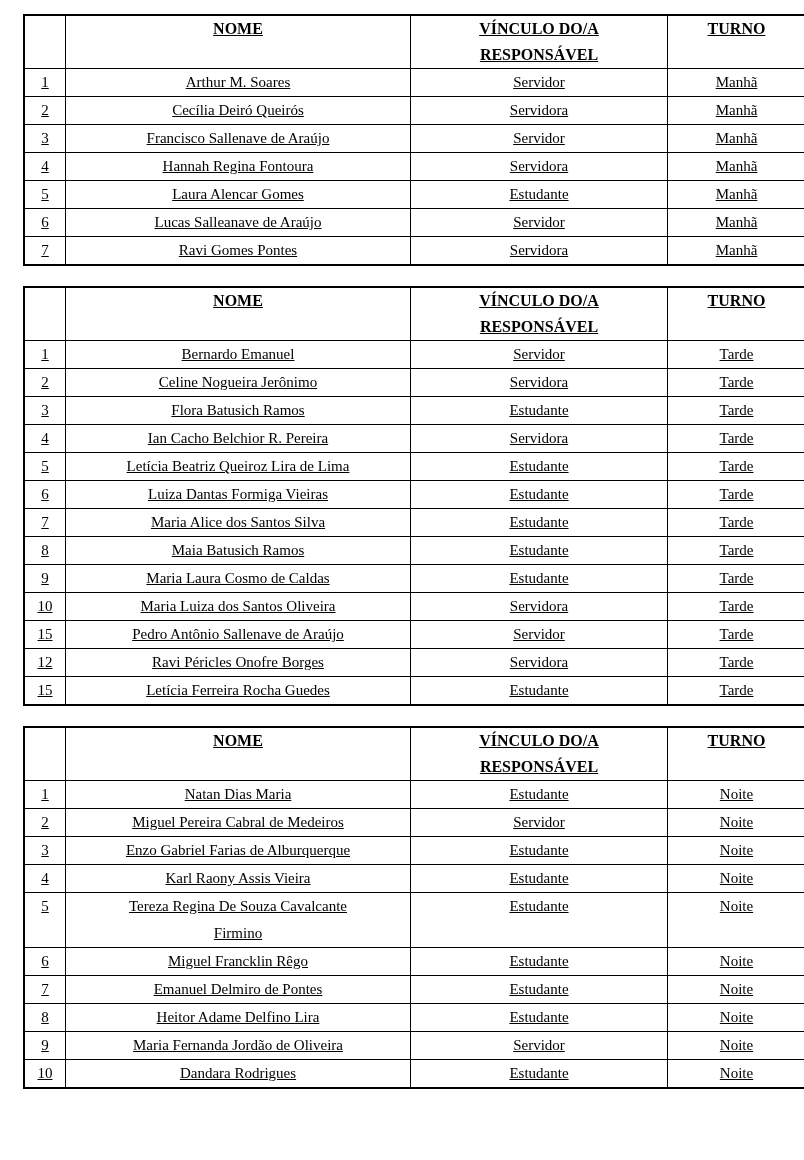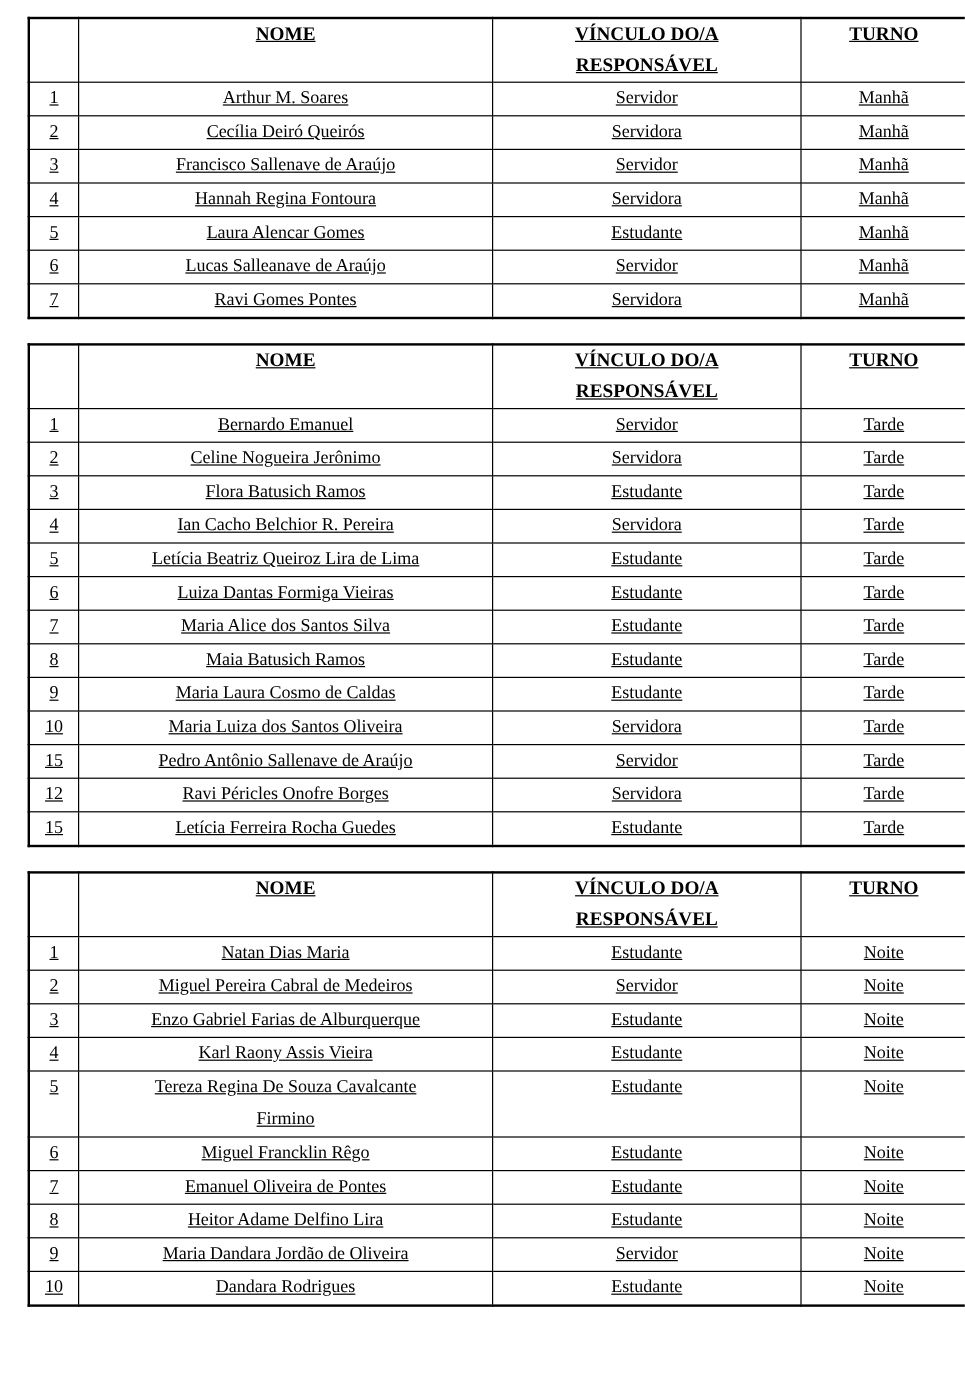--- a/index.html
+++ b/index.html
@@ -255,33 +255,33 @@
           <td class="c-turno">Noite</td>
         </tr>
         <tr>
           <td class="c-num">6</td>
           <td class="c-nome">Miguel Francklin Rêgo</td>
           <td class="c-vinc">Estudante</td>
           <td class="c-turno">Noite</td>
         </tr>
         <tr>
           <td class="c-num">7</td>
-          <td class="c-nome">Emanuel Oliveira de Pontes</td>
+          <td class="c-nome">Emanuel Delmiro de Pontes</td>
           <td class="c-vinc">Estudante</td>
           <td class="c-turno">Noite</td>
         </tr>
         <tr>
           <td class="c-num">8</td>
           <td class="c-nome">Heitor Adame Delfino Lira</td>
           <td class="c-vinc">Estudante</td>
           <td class="c-turno">Noite</td>
         </tr>
         <tr>
           <td class="c-num">9</td>
-          <td class="c-nome">Maria Dandara Jordão de Oliveira</td>
+          <td class="c-nome">Maria Fernanda Jordão de Oliveira</td>
           <td class="c-vinc">Servidor</td>
           <td class="c-turno">Noite</td>
         </tr>
         <tr>
           <td class="c-num">10</td>
           <td class="c-nome">Dandara Rodrigues</td>
           <td class="c-vinc">Estudante</td>
           <td class="c-turno">Noite</td>
         </tr>
       </tbody>

